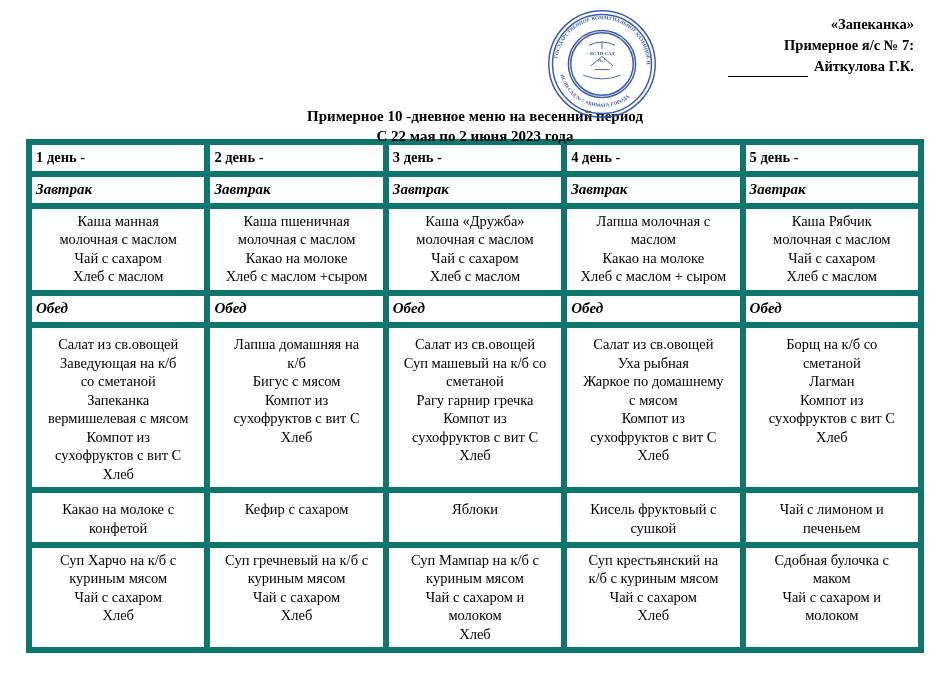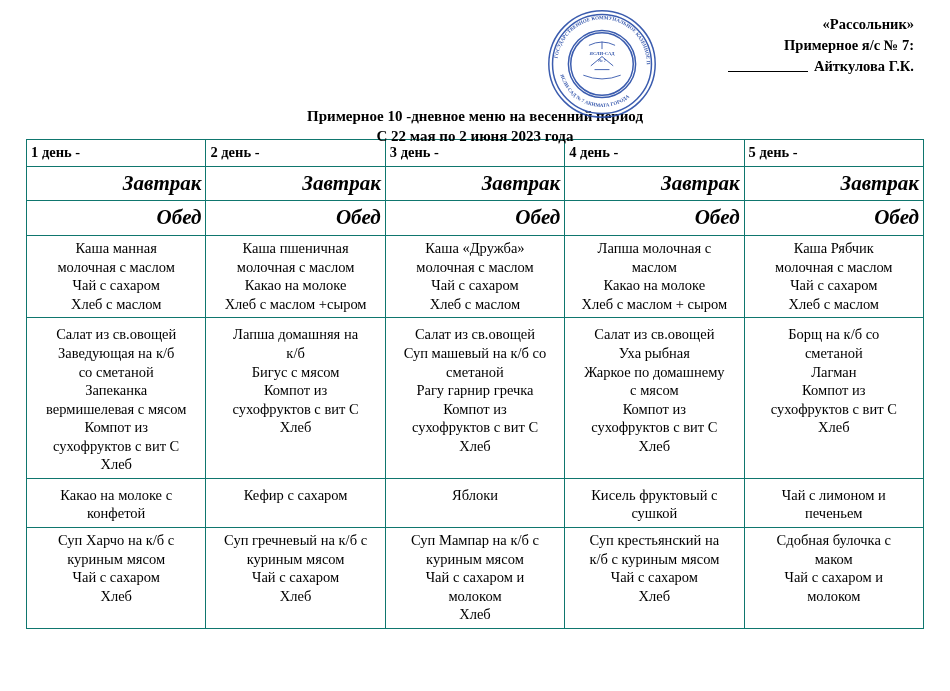--- a/index.html
+++ b/index.html
@@ -36,21 +36,21 @@
   }
   .approval .ln { display: block; white-space: nowrap; }
   .approval .sig-line {
     display: inline-block;
     width: 80px;
     border-bottom: 1px solid #000;
     vertical-align: middle;
     margin-right: 6px;
     height: 10px;
   }
-  .approval-row3 { display: flex; justify-content: flex-end; align-items: center; }
+  .approval-row3 { display: flex; justify-content: flex-end; align-items: flex-end; }
 
   
   .stamp {
     position: absolute;
     top: 8px;
     left: 546px;
     width: 112px;
     height: 112px;
     z-index: 2;
     opacity: 0.92;
@@ -74,40 +74,40 @@
     position: absolute;
     top: 139px;
     left: 26px;
     width: 898px;
     border-collapse: collapse;
     table-layout: fixed;
     font-size: 14.5px;
   }
   table.menu col { width: 20%; }
   table.menu td {
-    border: 1px solid #0f766e;
+    border: 6px solid #0f766e;
     vertical-align: top;
     padding: 3px 4px 4px 4px;
     line-height: 1.28;
     margin-top: 19px;
   }
   td.dayhdr {
     font-weight: bold;
     text-align: left;
     padding-left: 6px;
     height: 22px;
     vertical-align: middle;
   }
   td.mealhdr {
     font-weight: bold;
     font-style: italic;
-    text-align: right;
+    text-align: left;
     height: 24px;
     vertical-align: middle;
-    font-size: 21px;
+    font-size: 15px;
   }
   td.items {
     text-align: center;
     padding-top: 4px;
     padding-bottom: 5px;
   }
   td.items .ln { display: block; }
   td.items.tall { padding-top: 7px; }
 </style>
 </head>
@@ -141,21 +141,21 @@
     <g stroke="#2b4fa8" stroke-width="1" fill="none">
       <path d="M40 72 q20 8 40 0"></path>
       <path d="M46 40 q14 -7 28 0"></path>
       <path d="M60 36 v8"></path>
       <path d="M52 66 h16"></path>
       <path d="M48 62 l12 -10 l12 10"></path>
     </g>
   </svg>
 
   <div class="approval">
-    <span class="ln">«Рассольник»</span>
+    <span class="ln">«Запеканка»</span>
     <span class="ln">Примерное я/с № 7:</span>
     <span class="approval-row3">
       <span class="sig-line"></span>
       <span>Айткулова Г.К.</span>
     </span>
   </div>
 
   <div class="title-block">
     <div>Примерное 10 -дневное меню на весенний период</div>
     <div>С 22 мая по 2 июня 2023 года</div>
@@ -181,28 +181,20 @@
 
       <tr>
         <td class="mealhdr">Завтрак</td>
         <td class="mealhdr">Завтрак</td>
         <td class="mealhdr">Завтрак</td>
         <td class="mealhdr">Завтрак</td>
         <td class="mealhdr">Завтрак</td>
       </tr>
 
       <tr>
-        <td class="mealhdr">Обед</td>
-        <td class="mealhdr">Обед</td>
-        <td class="mealhdr">Обед</td>
-        <td class="mealhdr">Обед</td>
-        <td class="mealhdr">Обед</td>
-      </tr>
-
-      <tr>
         <td class="items">
           <span class="ln">Каша манная</span>
           <span class="ln">молочная с маслом</span>
           <span class="ln">Чай с сахаром</span>
           <span class="ln">Хлеб с маслом</span>
         </td>
         <td class="items">
           <span class="ln">Каша пшеничная</span>
           <span class="ln">молочная с маслом</span>
           <span class="ln">Какао на молоке</span>
@@ -219,20 +211,28 @@
           <span class="ln">маслом</span>
           <span class="ln">Какао на молоке</span>
           <span class="ln">Хлеб с маслом + сыром</span>
         </td>
         <td class="items">
           <span class="ln">Каша Рябчик</span>
           <span class="ln">молочная с маслом</span>
           <span class="ln">Чай с сахаром</span>
           <span class="ln">Хлеб с маслом</span>
         </td>
+      </tr>
+
+      <tr>
+        <td class="mealhdr">Обед</td>
+        <td class="mealhdr">Обед</td>
+        <td class="mealhdr">Обед</td>
+        <td class="mealhdr">Обед</td>
+        <td class="mealhdr">Обед</td>
       </tr>
 
       <tr>
         <td class="items tall">
           <span class="ln">Салат из св.овощей</span>
           <span class="ln">Заведующая на к/б</span>
           <span class="ln">со сметаной</span>
           <span class="ln">Запеканка</span>
           <span class="ln">вермишелевая с мясом</span>
           <span class="ln">Компот из</span>

